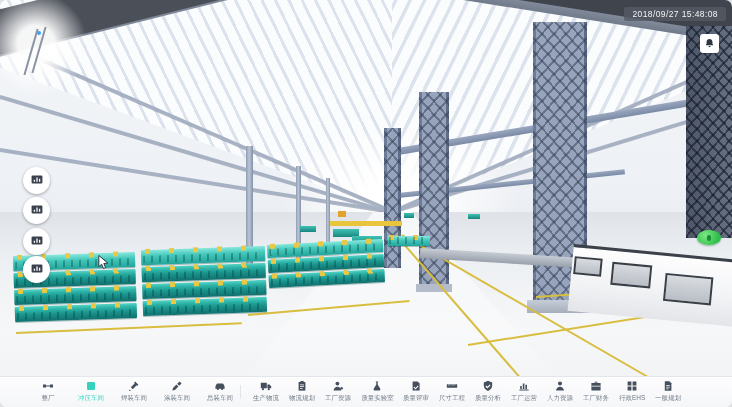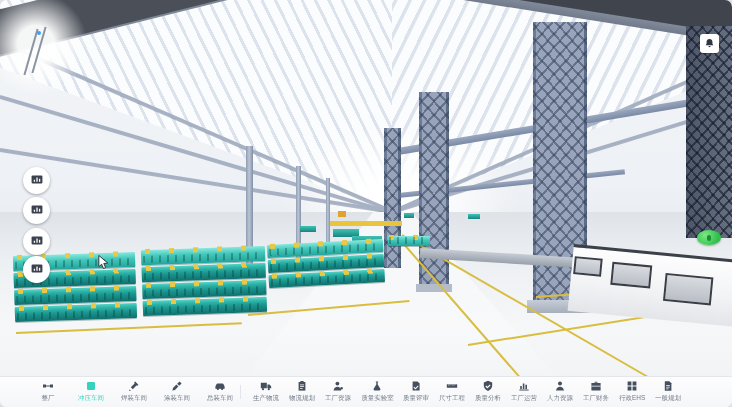--- a/index.html
+++ b/index.html
@@ -244,20 +244,21 @@
     </div>
     <div class="cluster c4">
       <div class="slab"></div>
     </div>
 
     <svg class="abs cursor" viewBox="0 0 16 16">
       <path d="M3 1 L3 13 L6 10.4 L8 15 L10.3 14 L8.3 9.6 L12.6 9.2 Z" fill="#ffffff" stroke="#2b2f36" stroke-width="1"></path>
     </svg>
   </div>
 
+  <div class="abs timestamp">2018/09/27 15:48:08</div>
   <div class="abs bell-btn">
     <span><svg viewBox="0 0 12 12">
           <path d="M6 1.2c1.9 0 3.2 1.4 3.2 3.2v2l1 1.6H1.8l1-1.6v-2C2.8 2.6 4.1 1.2 6 1.2zM4.8 8.8a1.2 1.2 0 0 0 2.4 0z"></path>
         </svg></span>
   </div>
 
   <div class="abs circle-btn cbtn1">
     <span><svg viewBox="0 0 12 12">
           <rect x="1" y="2.2" width="10" height="7.6" rx="1"></rect>
           <path fill="#fff" d="M3 8V6.2h1.2V8zM5.4 8V4.2h1.2V8zM7.8 8V5.2h1.2V8z"></path>

